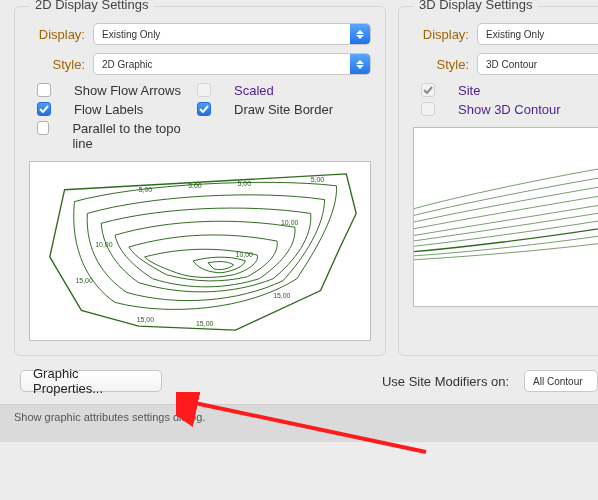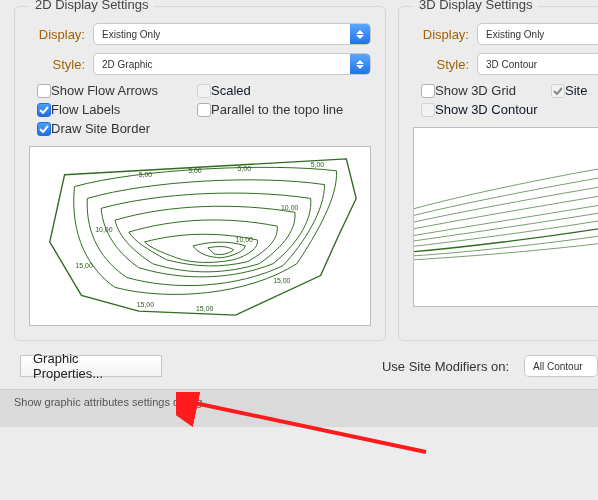--- a/index.html
+++ b/index.html
@@ -81,25 +81,25 @@
   .mac-select .sel-knob .tri.up { border-bottom: 4px solid #fff; margin-bottom: 1px; }
   .mac-select .sel-knob .tri.dn { border-top: 4px solid #fff; }
   .checks {
     display: grid;
     grid-template-columns: 150px 180px;
     gap: 4px 10px;
     margin: 6px 0 10px 8px;
   }
   .check {
     display: flex;
-    align-items: center;
-    gap: 0;
+    align-items: flex-start;
+    gap: 23px;
     color: #333;
   }
-  .check.disabled { color: #0f172a; }
+  .check.disabled { color: #4c1d95; }
   .cb {
     width: 14px; height: 14px;
     border: 1px solid #b0b0b0;
     border-radius: 3px;
     background: #fff;
     display: flex; align-items: center; justify-content: center;
   }
   .cb.on {
     background: linear-gradient(#4f9dff,#1f6fe0);
     border-color: #1f6fe0;
@@ -116,21 +116,21 @@
   }
   .below-row {
     display: flex;
     align-items: center;
     padding: 14px 0 0 20px;
     gap: 220px;
   }
   .mac-button {
     background: linear-gradient(#ffffff,#f3f3f3);
     border: 1px solid #c6c6c6;
-    border-radius: 0;
+    border-radius: 5px;
     height: 22px;
     padding: 0 12px;
     font-size: 13px;
     color: #222;
     display: inline-flex;
     align-items: center;
     cursor: default;
   }
   .use-row {
     display: flex;
@@ -196,30 +196,30 @@
         </div>
         <div class="check">
           <span class="cb on">
               <svg width="10" height="8">
                 <path d="M1 4 L4 7 L9 1" stroke="#fff" stroke-width="2" fill="none"></path>
               </svg>
             </span>
           <span>Flow Labels</span>
         </div>
         <div class="check">
-          <span class="cb"></span>
-          <span>Parallel to the topo line</span>
-        </div>
-        <div class="check">
           <span class="cb on">
               <svg width="10" height="8">
                 <path d="M1 4 L4 7 L9 1" stroke="#fff" stroke-width="2" fill="none"></path>
               </svg>
             </span>
           <span>Draw Site Border</span>
+        </div>
+        <div class="check">
+          <span class="cb"></span>
+          <span>Parallel to the topo line</span>
         </div>
       </div>
 
       <div class="preview">
         <svg viewBox="0 0 344 180" width="100%" height="100%">
           <g stroke="#2e6b1f" fill="none" stroke-width="1">
             <path d="M35 28 L320 12 L330 52 L312 90 L294 130 L208 170 L110 166 L52 150 L20 96 Z" stroke-width="1.4"></path>
             <path d="M45 40 C110 22 240 16 310 24 C312 50 290 88 270 118 C220 150 140 156 86 142 C60 124 40 90 45 40 Z"></path>
             <path d="M58 52 C120 34 230 28 298 38 C298 64 278 96 256 120 C210 142 148 146 98 132 C74 116 56 90 58 52 Z"></path>
             <path d="M72 62 C130 46 218 42 284 52 C286 76 268 100 246 118 C206 134 156 136 110 122 C90 108 74 88 72 62 Z"></path>
@@ -257,24 +257,20 @@
       </div>
 
       <div class="form-row">
         <span class="lbl">Style:</span>
         <div class="mac-select plain">
           <span class="sel-text">3D Contour</span>
         </div>
       </div>
 
       <div class="checks" style="grid-template-columns:120px 60px;">
-        <div class="check">
-          <span class="cb"></span>
-          <span>Show 3D Grid</span>
-        </div>
         <div class="check disabled">
           <span class="cb on disabled">
               <svg width="10" height="8">
                 <path d="M1 4 L4 7 L9 1" stroke="#8a8a8a" stroke-width="2" fill="none" style="display:block"></path>
               </svg>
             </span>
           <span>Site</span>
         </div>
         <div class="check disabled" style="grid-column:1/3;">
           <span class="cb disabled"></span>

